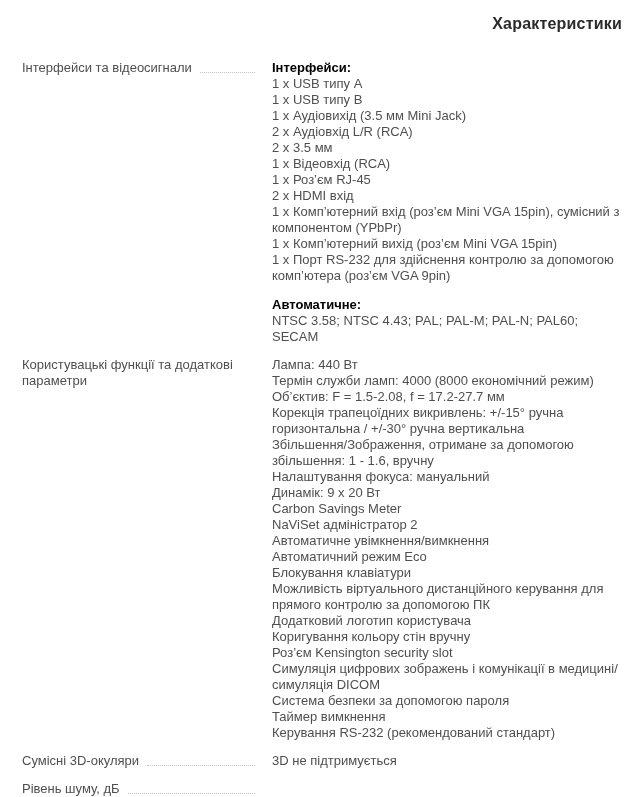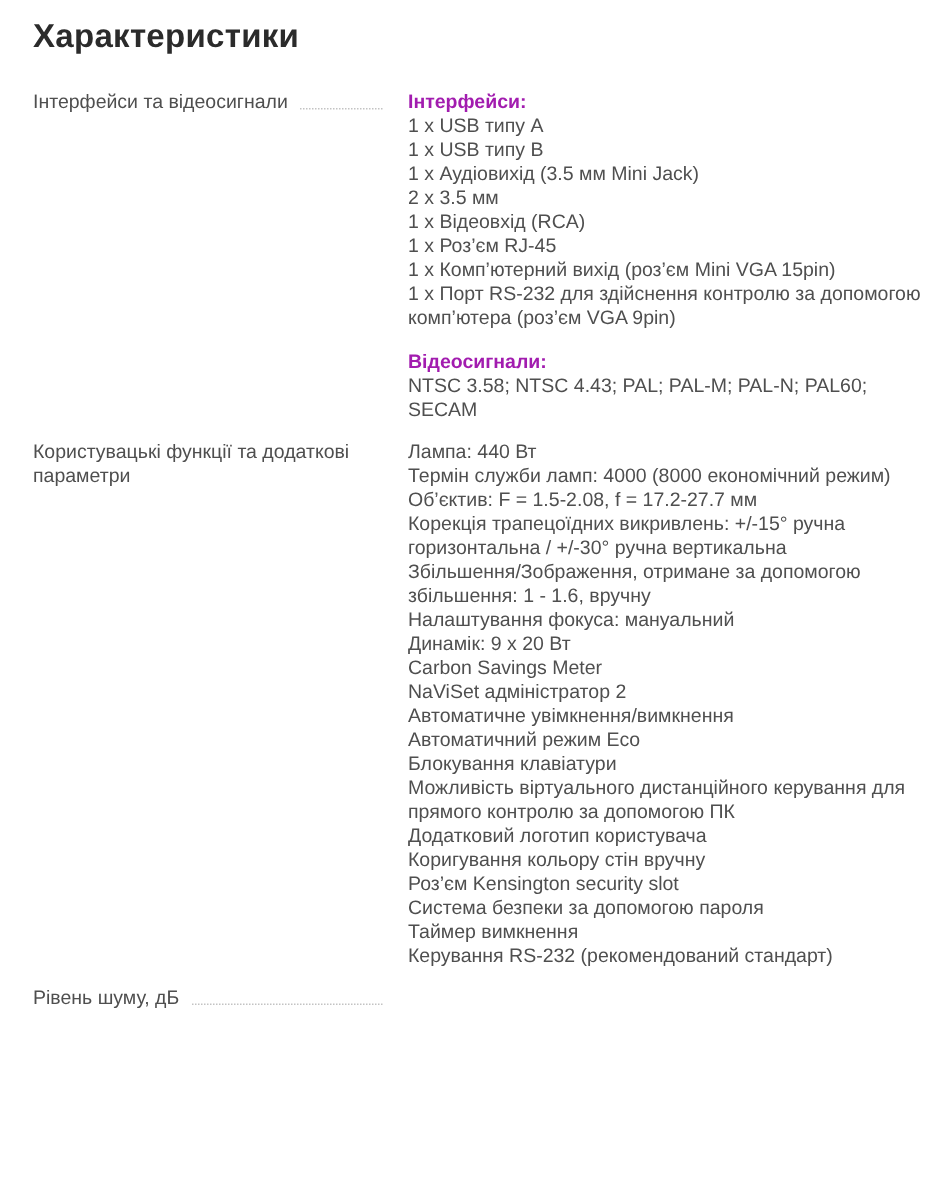--- a/index.html
+++ b/index.html
@@ -13,25 +13,26 @@
     box-sizing: border-box;
     padding: 10px 7px 8px 22px;
     font-family: "Liberation Sans", sans-serif;
     font-size: 13px;
     line-height: 16px;
     color: #4f4f4f;
     background: #ffffff;
   }
   .page-title {
     margin: 0 0 23px 0;
-    font-size: 22px;
+    font-size: 16px;
     line-height: 27px;
     font-weight: 600;
     color: #2b2b2b;
     letter-spacing: 0.2px;
+    text-align: right;
   }
   .spec-table { width: 100%; }
   .spec-row {
     display: flex;
     align-items: flex-start;
     margin-bottom: 12px;
   }
   .spec-row:last-child { margin-bottom: 0; flex-direction: column; }
   .spec-label {
     flex: 0 0 250px;
@@ -47,48 +48,51 @@
     height: 12px;
     border-bottom: 1px dotted #c3c3c3;
     margin-left: 8px;
   }
   .spec-value {
     flex: 1 1 auto;
     min-width: 0;
     overflow-wrap: break-word;
   }
   .group + .group { margin-top: 13px; }
-  .group-header { font-weight: 700; color: #a21caf; }
+  .group-header { font-weight: 700; color: #000000; }
 </style>
 </head>
 <body>
 
 <div class="page">
   <h1 class="page-title">Характеристики</h1>
 
   <div class="spec-table">
       <div class="spec-row">
         <div class="spec-label">
           <span class="label-text">Інтерфейси та відеосигнали</span>
           <span class="leader"></span>
         </div>
         <div class="spec-value">
           <div class="group">
             <div class="group-header">Інтерфейси:</div>
             <div class="line">1 x USB типу A</div>
             <div class="line">1 x USB типу B</div>
             <div class="line">1 x Аудіовихід (3.5 мм Mini Jack)</div>
+            <div class="line">2 x Аудіовхід L/R (RCA)</div>
             <div class="line">2 x 3.5 мм</div>
             <div class="line">1 x Відеовхід (RCA)</div>
             <div class="line">1 x Роз’єм RJ-45</div>
+            <div class="line">2 x HDMI вхід</div>
+            <div class="line">1 x Комп’ютерний вхід (роз’єм Mini VGA 15pin), сумісний з компонентом (YPbPr)</div>
             <div class="line">1 x Комп’ютерний вихід (роз’єм Mini VGA 15pin)</div>
             <div class="line">1 x Порт RS-232 для здійснення контролю за допомогою комп’ютера (роз’єм VGA 9pin)</div>
           </div>
           <div class="group">
-            <div class="group-header">Відеосигнали:</div>
+            <div class="group-header">Автоматичне:</div>
             <div class="line">NTSC 3.58; NTSC 4.43; PAL; PAL-M; PAL-N; PAL60; SECAM</div>
           </div>
         </div>
       </div>
       <div class="spec-row">
         <div class="spec-label">
           <span class="label-text">Користувацькі функції та додаткові параметри</span>
         </div>
         <div class="spec-value">
           <div class="group">
@@ -101,23 +105,35 @@
             <div class="line">Динамік: 9 x 20 Вт</div>
             <div class="line">Carbon Savings Meter</div>
             <div class="line">NaViSet адміністратор 2</div>
             <div class="line">Автоматичне увімкнення/вимкнення</div>
             <div class="line">Автоматичний режим Eco</div>
             <div class="line">Блокування клавіатури</div>
             <div class="line">Можливість віртуального дистанційного керування для прямого контролю за допомогою ПК</div>
             <div class="line">Додатковий логотип користувача</div>
             <div class="line">Коригування кольору стін вручну</div>
             <div class="line">Роз’єм Kensington security slot</div>
+            <div class="line">Симуляція цифрових зображень і комунікації в медицині/симуляція DICOM</div>
             <div class="line">Система безпеки за допомогою пароля</div>
             <div class="line">Таймер вимкнення</div>
             <div class="line">Керування RS-232 (рекомендований стандарт)</div>
+          </div>
+        </div>
+      </div>
+      <div class="spec-row">
+        <div class="spec-label">
+          <span class="label-text">Сумісні 3D-окуляри</span>
+          <span class="leader"></span>
+        </div>
+        <div class="spec-value">
+          <div class="group">
+            <div class="line">3D не підтримується</div>
           </div>
         </div>
       </div>
       <div class="spec-row">
         <div class="spec-label">
           <span class="label-text">Рівень шуму, дБ</span>
           <span class="leader"></span>
         </div>
       </div>
     </div>

